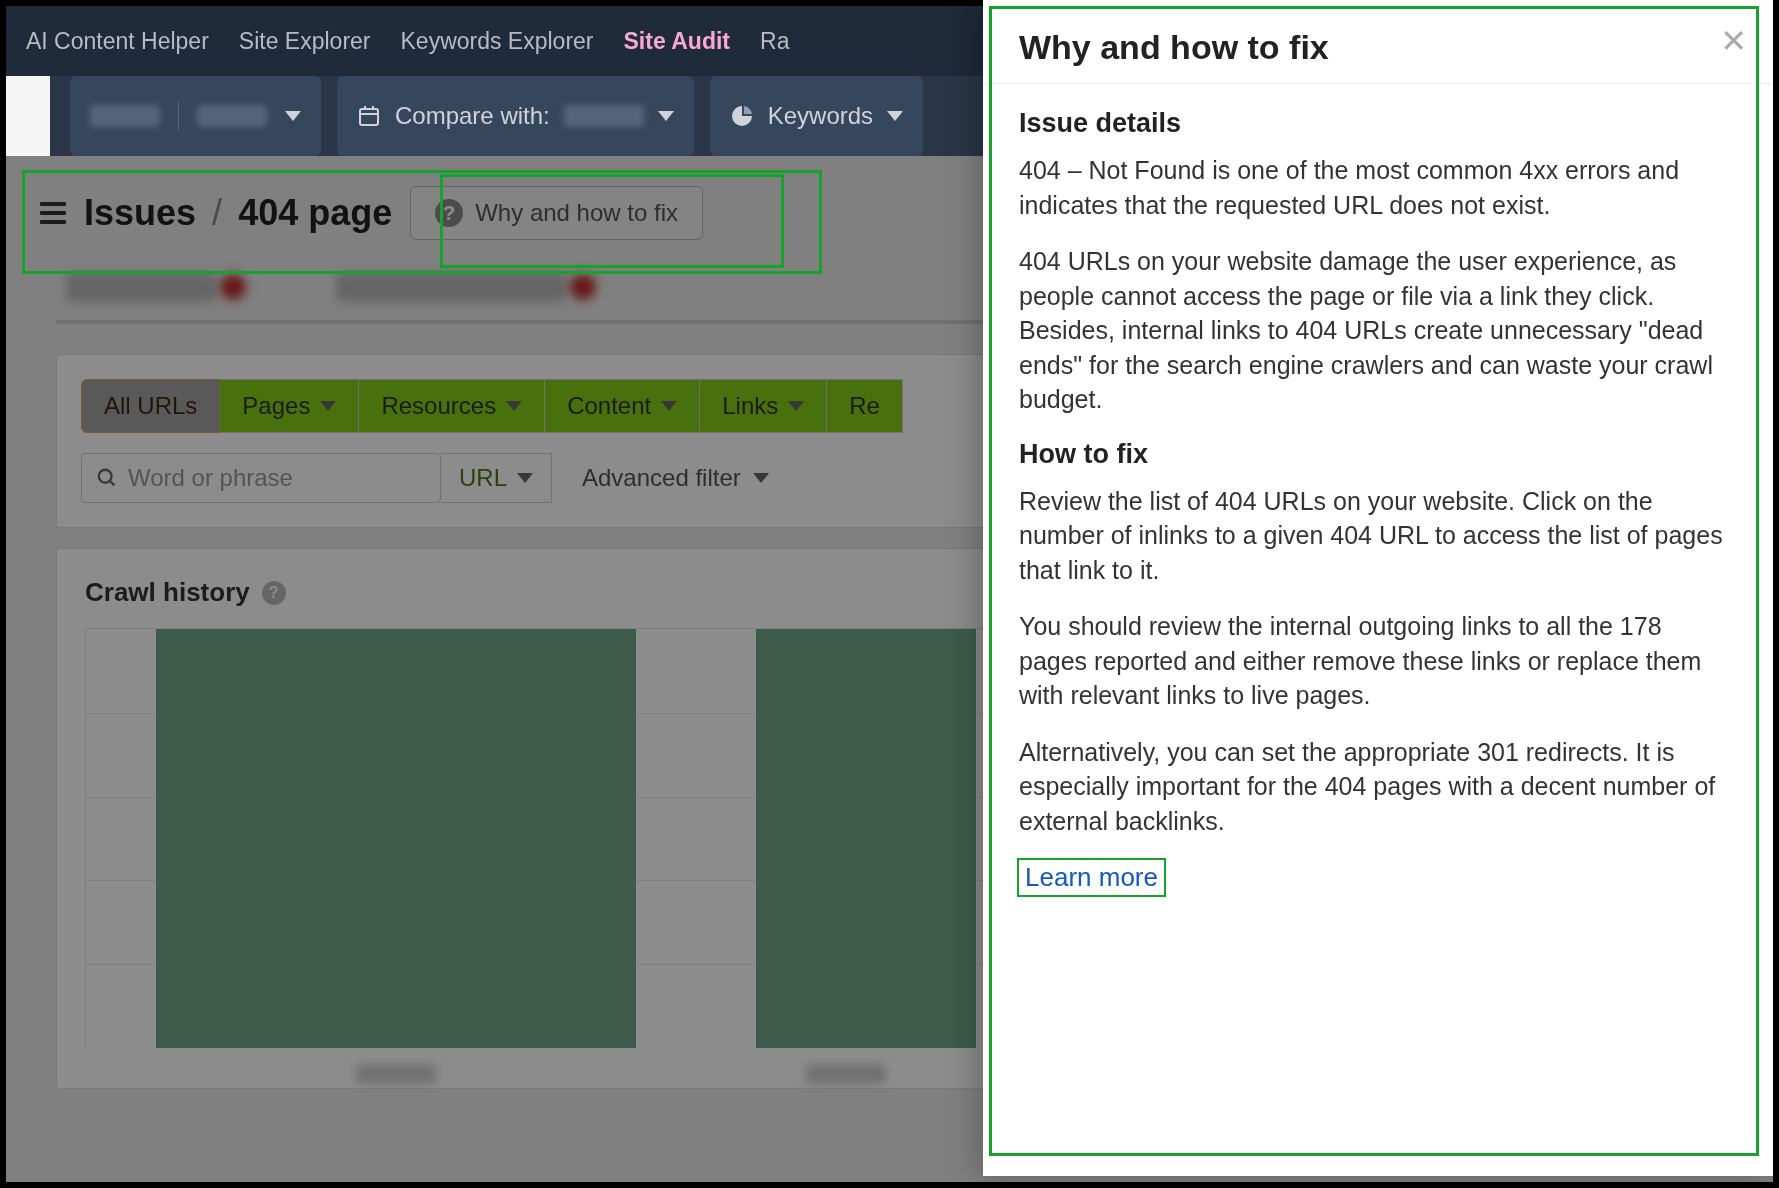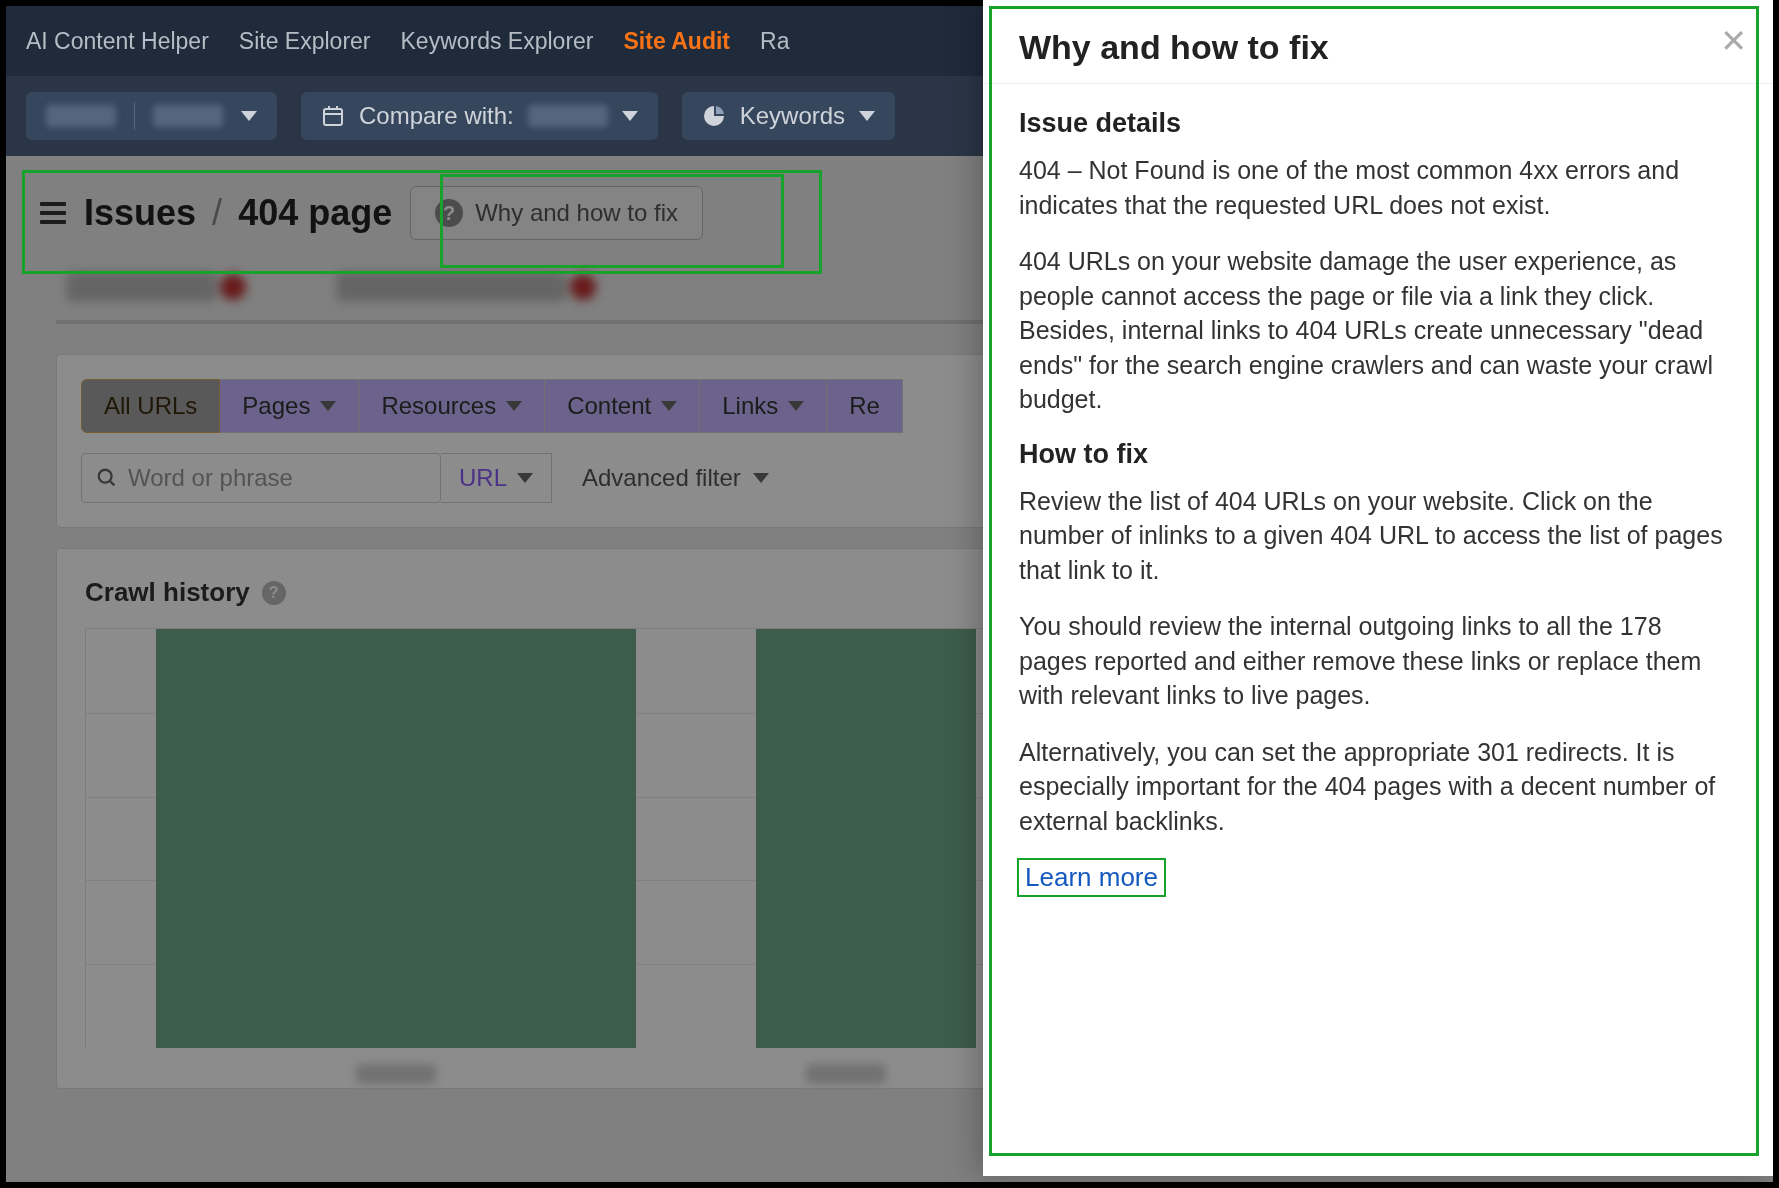--- a/index.html
+++ b/index.html
@@ -21,30 +21,30 @@
     background: #1f2a3a;
     display: flex;
     align-items: center;
     padding: 0 20px;
     gap: 30px;
     color: #b6bcc5;
     font-size: 23px;
     font-weight: 500;
   }
   .topnav .nav-item { color: #b6bcc5; cursor: pointer; }
-  .topnav .nav-item.active { color: #f97316; font-weight: 600; }
+  .topnav .nav-item.active { color: #f9a8d4; font-weight: 600; }
   .subbar {
     height: 80px;
     background: #2a3647;
     display: flex;
-    align-items: center;
-    gap: 24px;
+    gap: 16px;
     padding: 0 20px;
     color: #cfd4db;
     font-size: 24px;
+    margin-left: 44px;
   }
   .pill {
     display: flex; align-items: center; gap: 14px;
     background: #36465c;
     padding: 10px 20px;
     border-radius: 6px;
     color: #cfd4db;
   }
   .pill .blur {
     width: 80px; height: 22px; background: #56657c; border-radius: 4px; filter: blur(3px);
@@ -96,31 +96,31 @@
   }
   .tab-blur { width:150px; height:30px; background:#b9b9b9; border-radius:6px; filter: blur(5px); position:relative; }
   .tab-blur .dot { position:absolute; right:-30px; top:2px; width:26px; height:26px; background:#bd2d2d; border-radius:50%; filter: blur(2px);}
   .tab-underline { height:4px; background:#ccc; margin: 0 50px; }
   .filter-panel {
     background:#fff; margin: 30px 50px 20px 50px; padding: 24px 24px; border:1px solid #ddd; border-radius:4px;
   }
   .filters-row1 { display:flex; gap:0; margin-bottom: 20px; }
   .fbtn {
     display:flex; align-items:center; gap:10px;
-    border:1px solid #cfcfcf; background:#c4b5fd; padding:12px 22px; font-size:24px; color:#333;
+    border:1px solid #cfcfcf; background:#84cc16; padding:12px 22px; font-size:24px; color:#333;
   }
   .fbtn:first-child { border-top-left-radius:6px; border-bottom-left-radius:6px; }
   .fbtn + .fbtn { border-left:none; }
   .fbtn.active { background:#a3a3a3; color:#3a2a0d; border-color:#d8a759;}
   .filters-row2 { display:flex; gap:20px; align-items:center; }
   .searchbox {
     display:flex; align-items:center; gap:10px;
     border:1px solid #cfcfcf; border-radius:4px; padding:10px 14px; width:360px; font-size:24px; color:#999;
   }
-  .urlsel { display:flex; align-items:center; gap:10px; border:1px solid #cfcfcf; border-left:none; padding:10px 18px; font-size:24px; color:#8b5cf6; }
+  .urlsel { display:flex; align-items:center; gap:10px; border:1px solid #cfcfcf; border-left:none; padding:10px 18px; font-size:24px; color:#4d7c0f; }
   .adv { display:flex; align-items:center; gap:12px; font-size:24px; color:#555; padding: 0 10px; }
   .crawl-panel {
     background:#fff; margin: 20px 50px; border:1px solid #ddd; border-radius:4px;
     padding: 28px 28px 40px 28px;
   }
   .crawl-title { font-size:26px; font-weight:700; color:#333; display:flex; align-items:center; gap:12px; margin-bottom:20px; }
   .chart { position:relative; height:420px; border-top:1px solid #e3e3e3; border-left:1px solid #e3e3e3; }
   .chart .grid { position:absolute; left:0; right:0; border-top:1px solid #e9e9e9; }
   .chart .bar { position:absolute; bottom:0; background:#6fa889; }
   .xlabel-blur { position:absolute; bottom:-36px; width:80px; height:20px; background:#cfcfcf; border-radius:5px; filter: blur(4px);}

